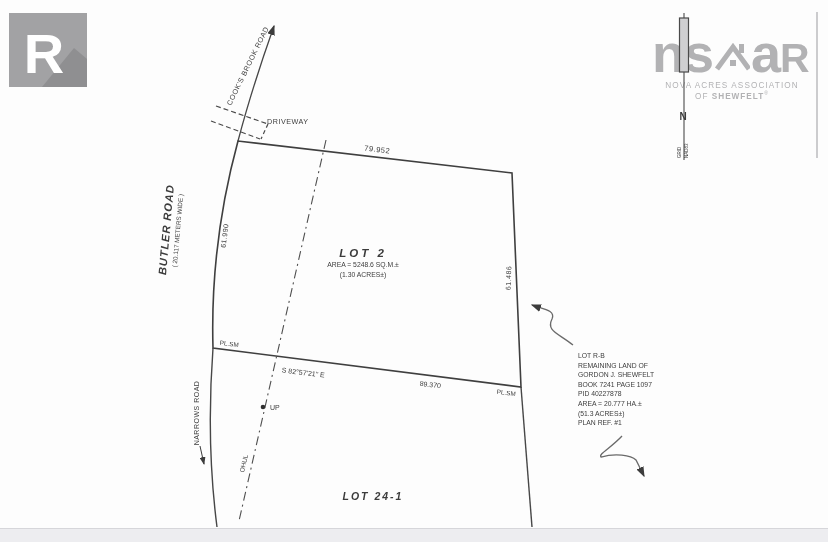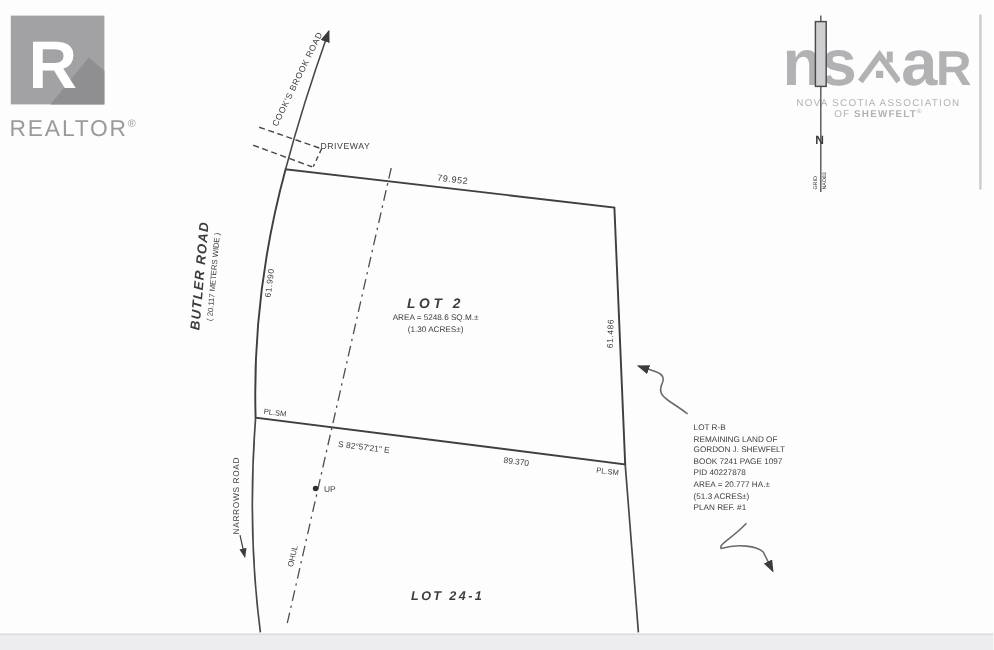--- a/index.html
+++ b/index.html
@@ -34,30 +34,29 @@
 <body>
 
 <div class="stage">
 
   <div class="realtor">
     <svg width="80" height="77" viewBox="0 0 80 77">
       <rect x="1" y="1" width="78" height="74" fill="#a2a2a4"></rect>
       <polygon points="34,75 66,36 79,47 79,75" fill="#8f8f91"></polygon>
       <text x="36" y="61" text-anchor="middle" fill="#ffffff" style="font-size:56px;font-weight:800;font-family:'Liberation Sans',sans-serif">R</text>
     </svg>
-    <div class="realtor-label"><span>REALTOR</span><span class="reg">®</span></div>
   </div>
 
   <div class="nsar">
     <div class="nsar-word"><span class="nsar-big">ns</span><svg class="house-icon" width="36" height="32" viewBox="0 0 36 32">
           <polyline points="3,30 19,8 35,30" fill="none" stroke="#b2b2b4" stroke-width="5"></polyline>
           <rect x="25" y="5" width="5" height="9" fill="#b2b2b4"></rect>
           <rect x="16" y="21" width="6" height="6" fill="#b2b2b4"></rect>
         </svg><span class="nsar-big">a</span><span class="nsar-r">R</span></div>
-    <div class="nsar-l1">NOVA SCOTIA ASSOCIATION</div>
+    <div class="nsar-l1">NOVA ACRES ASSOCIATION</div>
     <div class="nsar-l2"><span>OF</span> <span class="b">SHEWFELT</span><span class="reg">®</span></div>
   </div>
 
   <svg class="plan" width="828" height="542" viewBox="0 0 828 542">
     <defs>
       <marker id="ah" viewBox="0 0 8 6" refX="7" refY="3" markerWidth="8" markerHeight="6" orient="auto">
         <path d="M0,0 L8,3 L0,6 Z" fill="#3c3c3c"></path>
       </marker>
     </defs>
 

